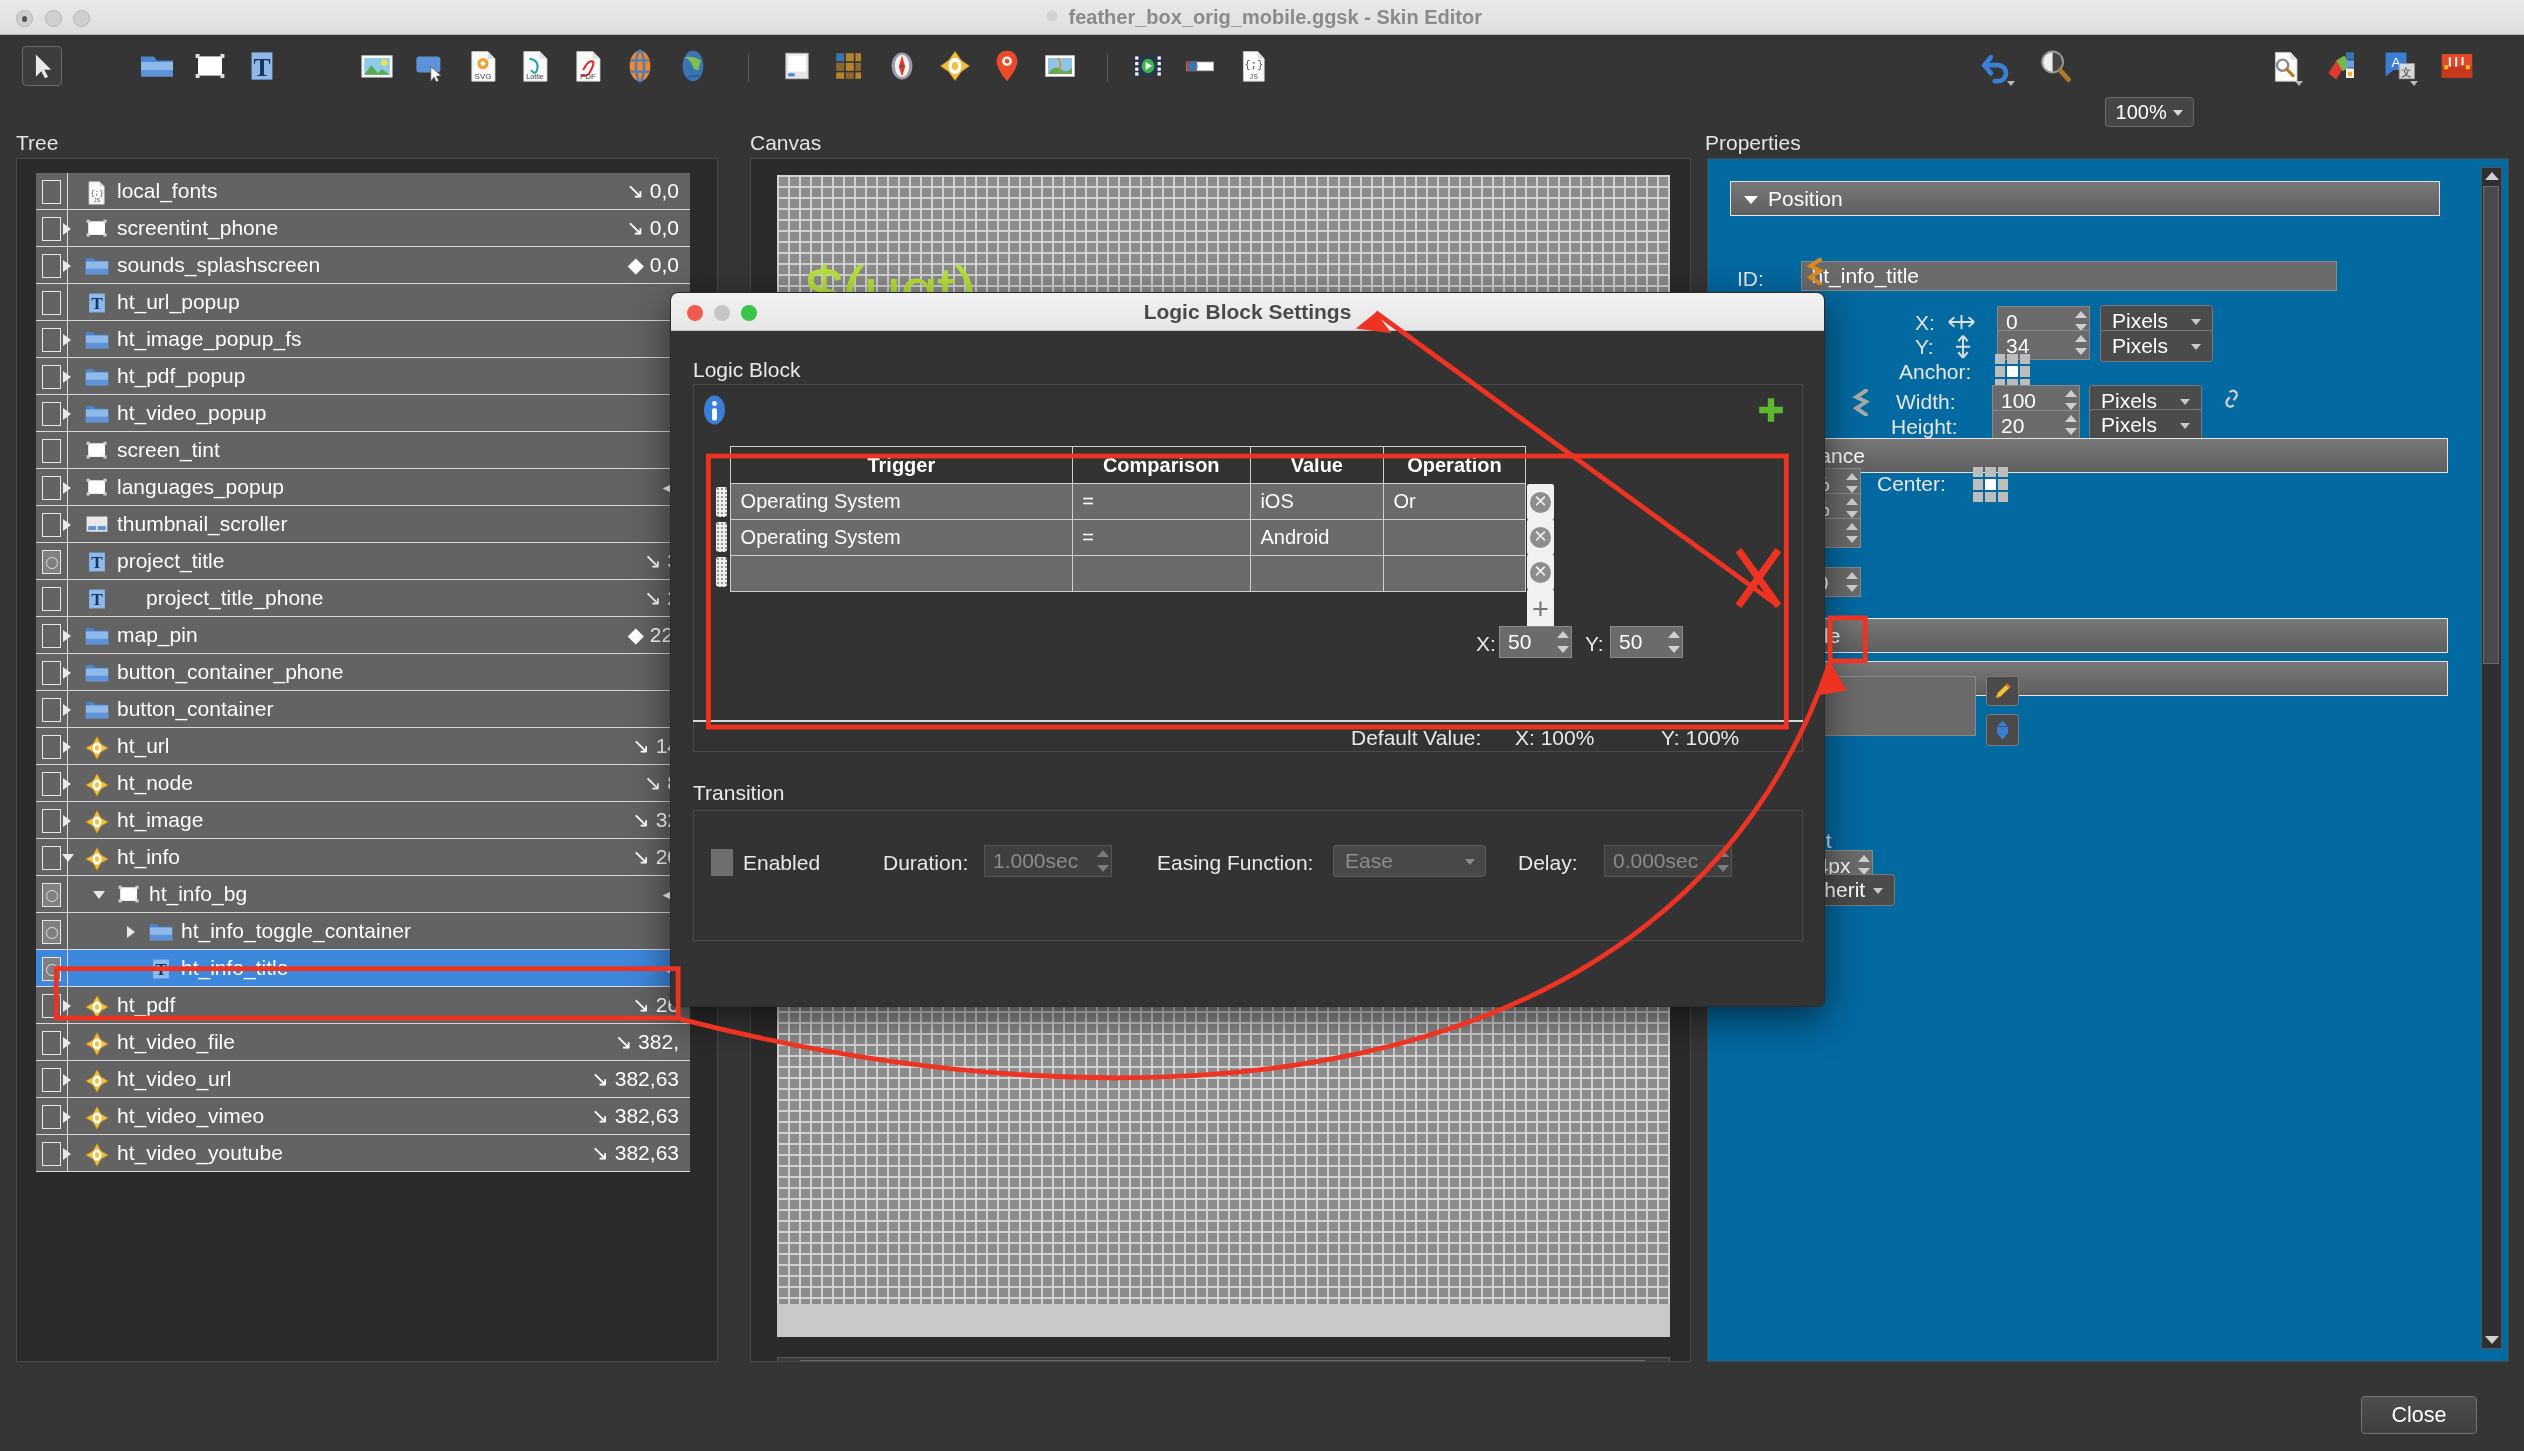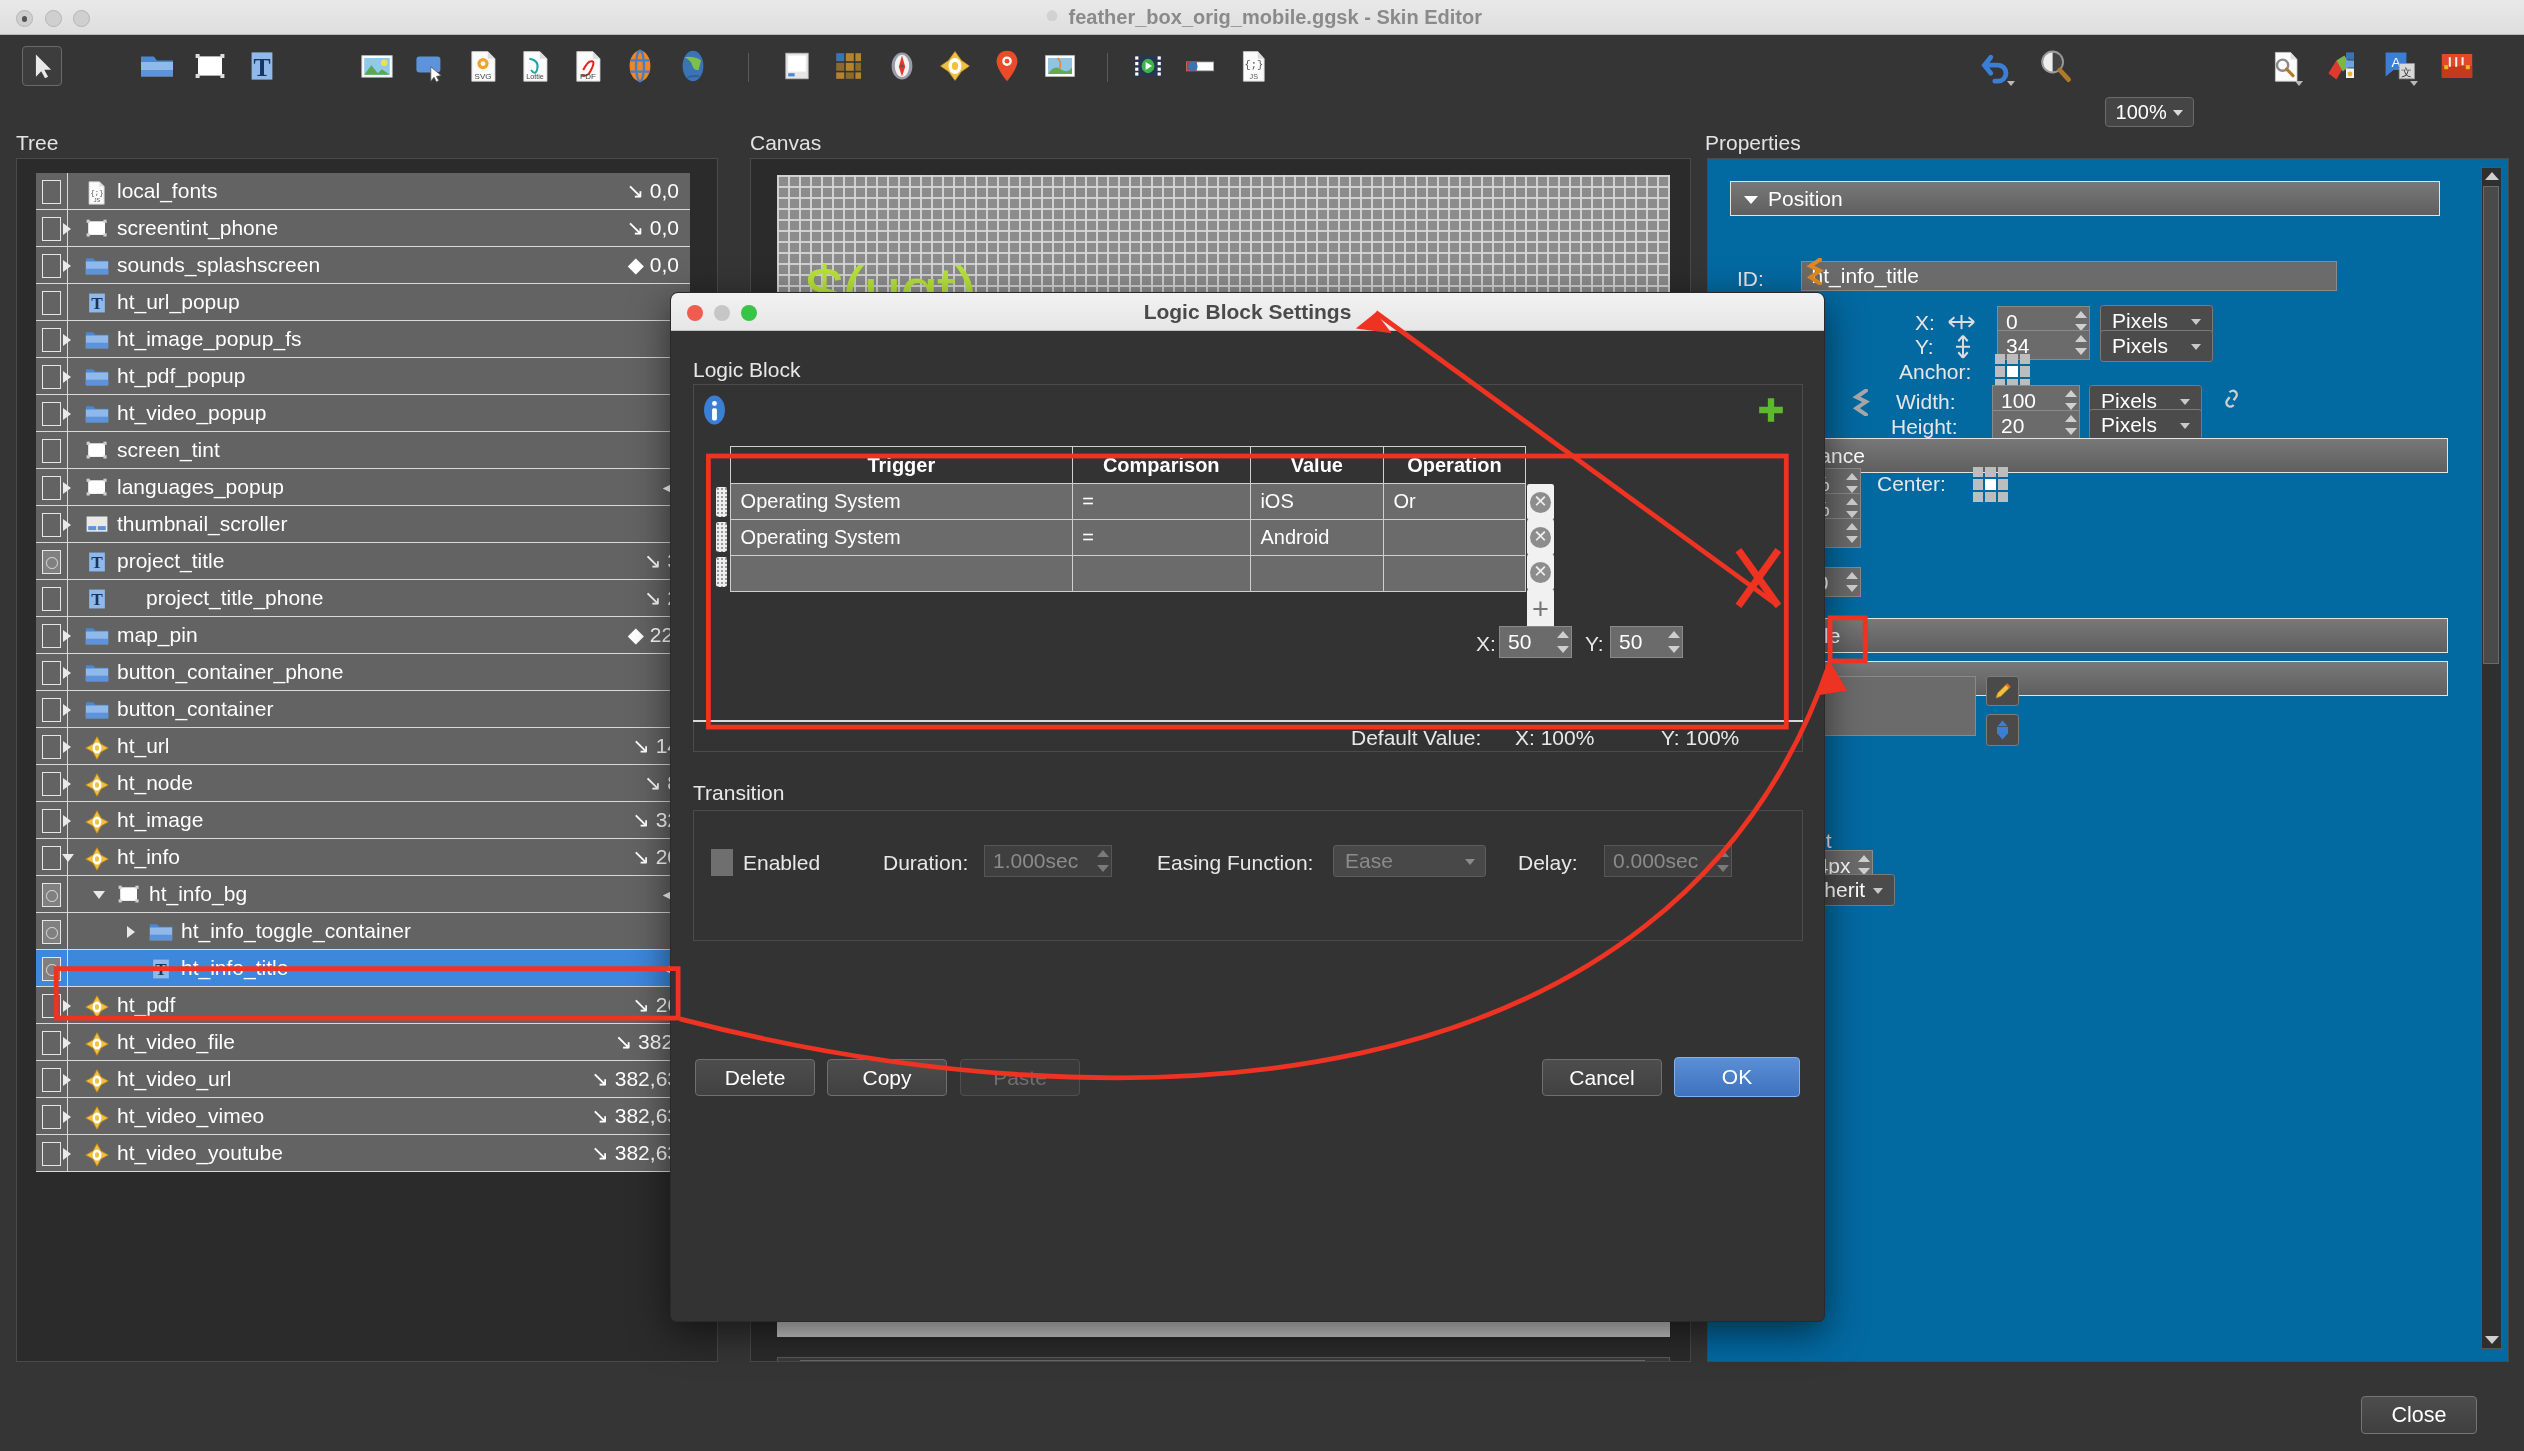--- a/index.html
+++ b/index.html
@@ -105,21 +105,21 @@
   .textarea{position:absolute; background:#6b6b6b;border:0.8px solid #8a8a8a; color:#fff; font-size:21px; padding:8px 0 0 9.6px;}
   .sqbtn{position:absolute; background:#4a4a4a;border:0.8px solid #7d7d7d;border-radius:3.2px; display:flex;align-items:center;justify-content:center;}
   .vscroll{position:absolute; right:6.4px; top:8px; width:21px; height:1182px; background:#2f2f2f; border:0.8px solid #555;}
   .vscroll .ar{position:absolute; left:3.2px; width:0;height:0;}
 
   #closebtn{position:absolute; left:2361px; top:1396px; width:116px;height:38px;
     background:linear-gradient(#4d4d4d,#3f3f3f); border:0.8px solid #747474; border-radius:4px;
     color:#fff; font-size:21.5px; line-height:37px; text-align:center;}
 
   
-  #dialog{ position:absolute; left:670px; top:292px; width:1155px; height:1030px;
+  #dialog{ position:absolute; left:670px; top:292px; width:1155px; height:715px;
      background:#333; border:0.8px solid #2a2a2a; border-radius:8px 8px 6.4px 6.4px;
      box-shadow:0 11px 38px rgba(0,0,0,.55); overflow:hidden;}
   #dlgbar{ position:absolute; left:0;top:0;width:100%;height:38px;
      background:linear-gradient(#f2f2f2,#e6e6e6); border-bottom:0.8px solid #c2c2c2;}
   #dlgbar .dt{ width:100%; text-align:center; line-height:38px; font-size:21px; font-weight:bold; color:#4a4a4a;}
   .dtraffic{position:absolute; top:12px; width:16px;height:16px;border-radius:50%;}
   .dtraffic.r{left:16px;background:#f05b50;}
   .dtraffic.y{left:43px;background:#c6c6c6;}
   .dtraffic.g{left:70px;background:#38c547;}
   .dsect{position:absolute; font-size:21px; color:#e8e8e8;}

